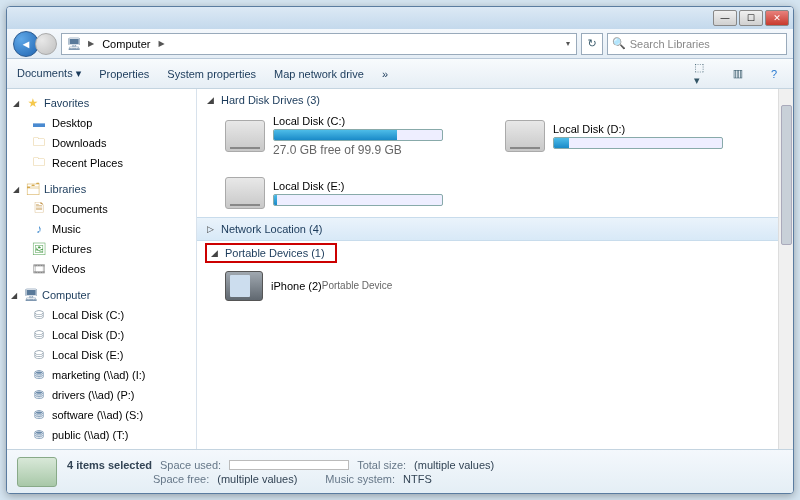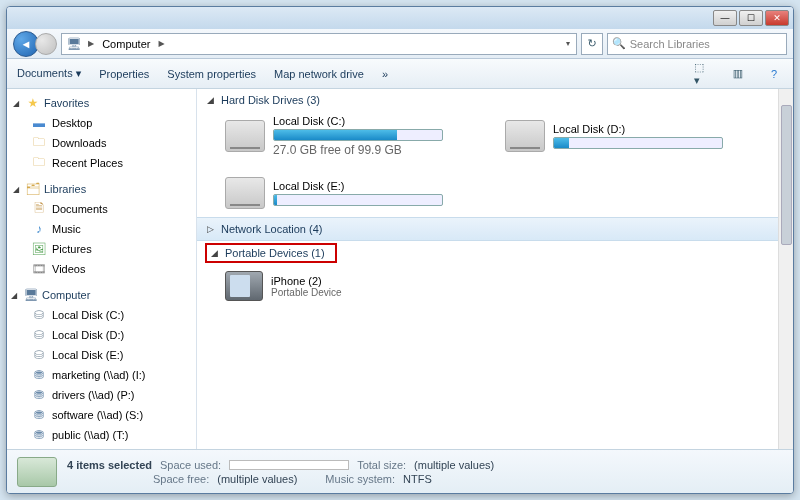--- a/index.html
+++ b/index.html
@@ -46,21 +46,21 @@
 .drvicon { width: 40px; height: 32px; background: linear-gradient(#e8e8e8,#c8c8c8); border: 1px solid #aaa; border-radius: 3px; position: relative; }
 .drvicon::after { content: ""; position: absolute; bottom: 2px; left: 4px; right: 4px; height: 2px; background: #888; }
 .drvinfo { display: flex; flex-direction: column; gap: 2px; flex: 1; }
 .drvname { color: #000; }
 .bar { width: 170px; height: 12px; border: 1px solid #8aa; background: #eef; border-radius: 2px; overflow: hidden; }
 .barfill { height: 100%; background: linear-gradient(#4dbce8,#1a8ac8); }
 .drvfree { color: #666; font-size: 12px; }
 .device { display: flex; align-items: center; gap: 8px; padding: 6px 10px 6px 28px; }
 .devicon { width: 38px; height: 30px; background: linear-gradient(#a0a8b0,#606870); border: 1px solid #555; border-radius: 3px; position: relative; }
 .devicon::after { content: ""; position: absolute; top: 3px; left: 4px; width: 20px; height: 22px; background: #cde; border-radius: 1px; }
-.devinfo { display: flex; flex-direction: column; }
+.devinfo { display: flex; flex-direction: row; }
 .devtype { color: #666; font-size: 10px; }
 .scrolltrack { position: absolute; top: 0; bottom: 0; right: -1px; width: 16px; background: #f0f0f0; border-left: 1px solid #ddd; }
 .scrollthumb { position: absolute; top: 16px; left: 2px; right: 2px; height: 140px; background: #c8d0d8; border: 1px solid #aab; border-radius: 2px; }
 .contentwrap { position: relative; display: flex; height: 100%; }
 .contentinner { flex: 1; overflow: hidden; }
 .statusbar { height: 44px; background: linear-gradient(#f4f8fc,#e4eef5); border-top: 1px solid #c4d4e0; display: flex; align-items: center; padding: 12px 10px; gap: 10px; }
 .sticon { width: 40px; height: 30px; background: linear-gradient(#d8e8d8,#a8c8a8); border: 1px solid #8a8; border-radius: 3px; }
 .stinfo { display: flex; flex-direction: column; gap: 2px; }
 .strow { display: flex; gap: 8px; align-items: center; color: #345; font-size: 10px; }
 .strow .lbl { color: #678; }

